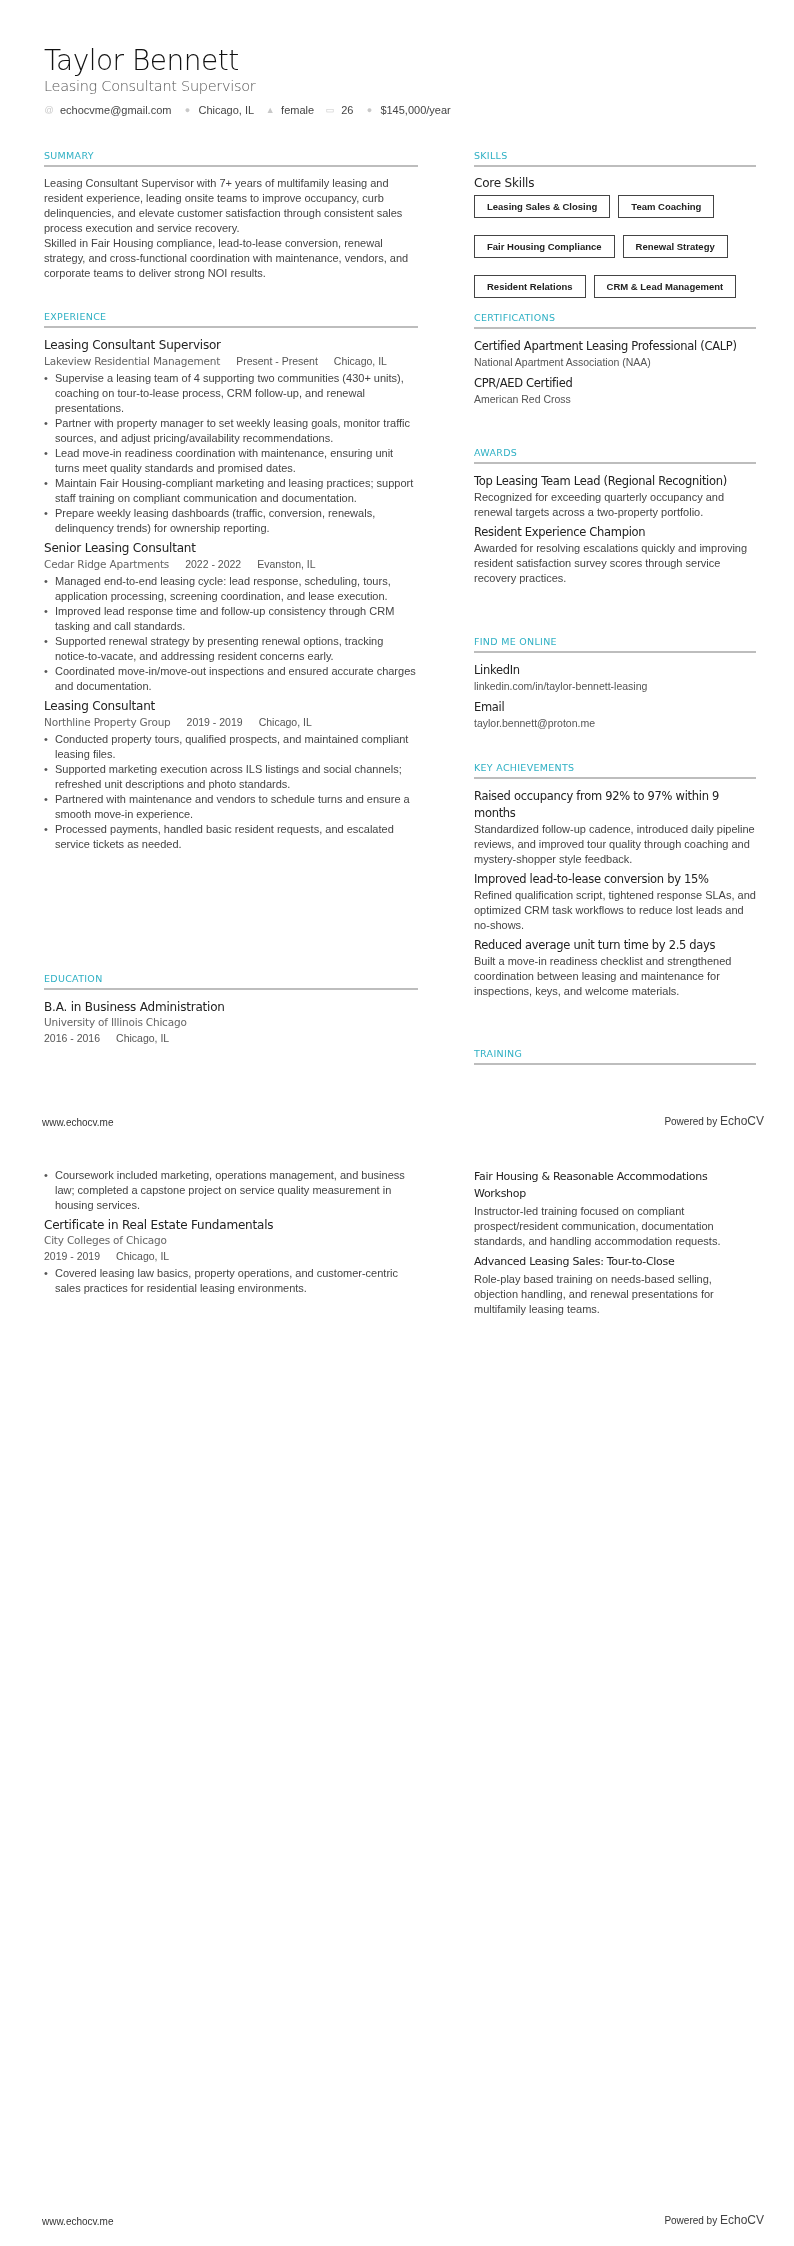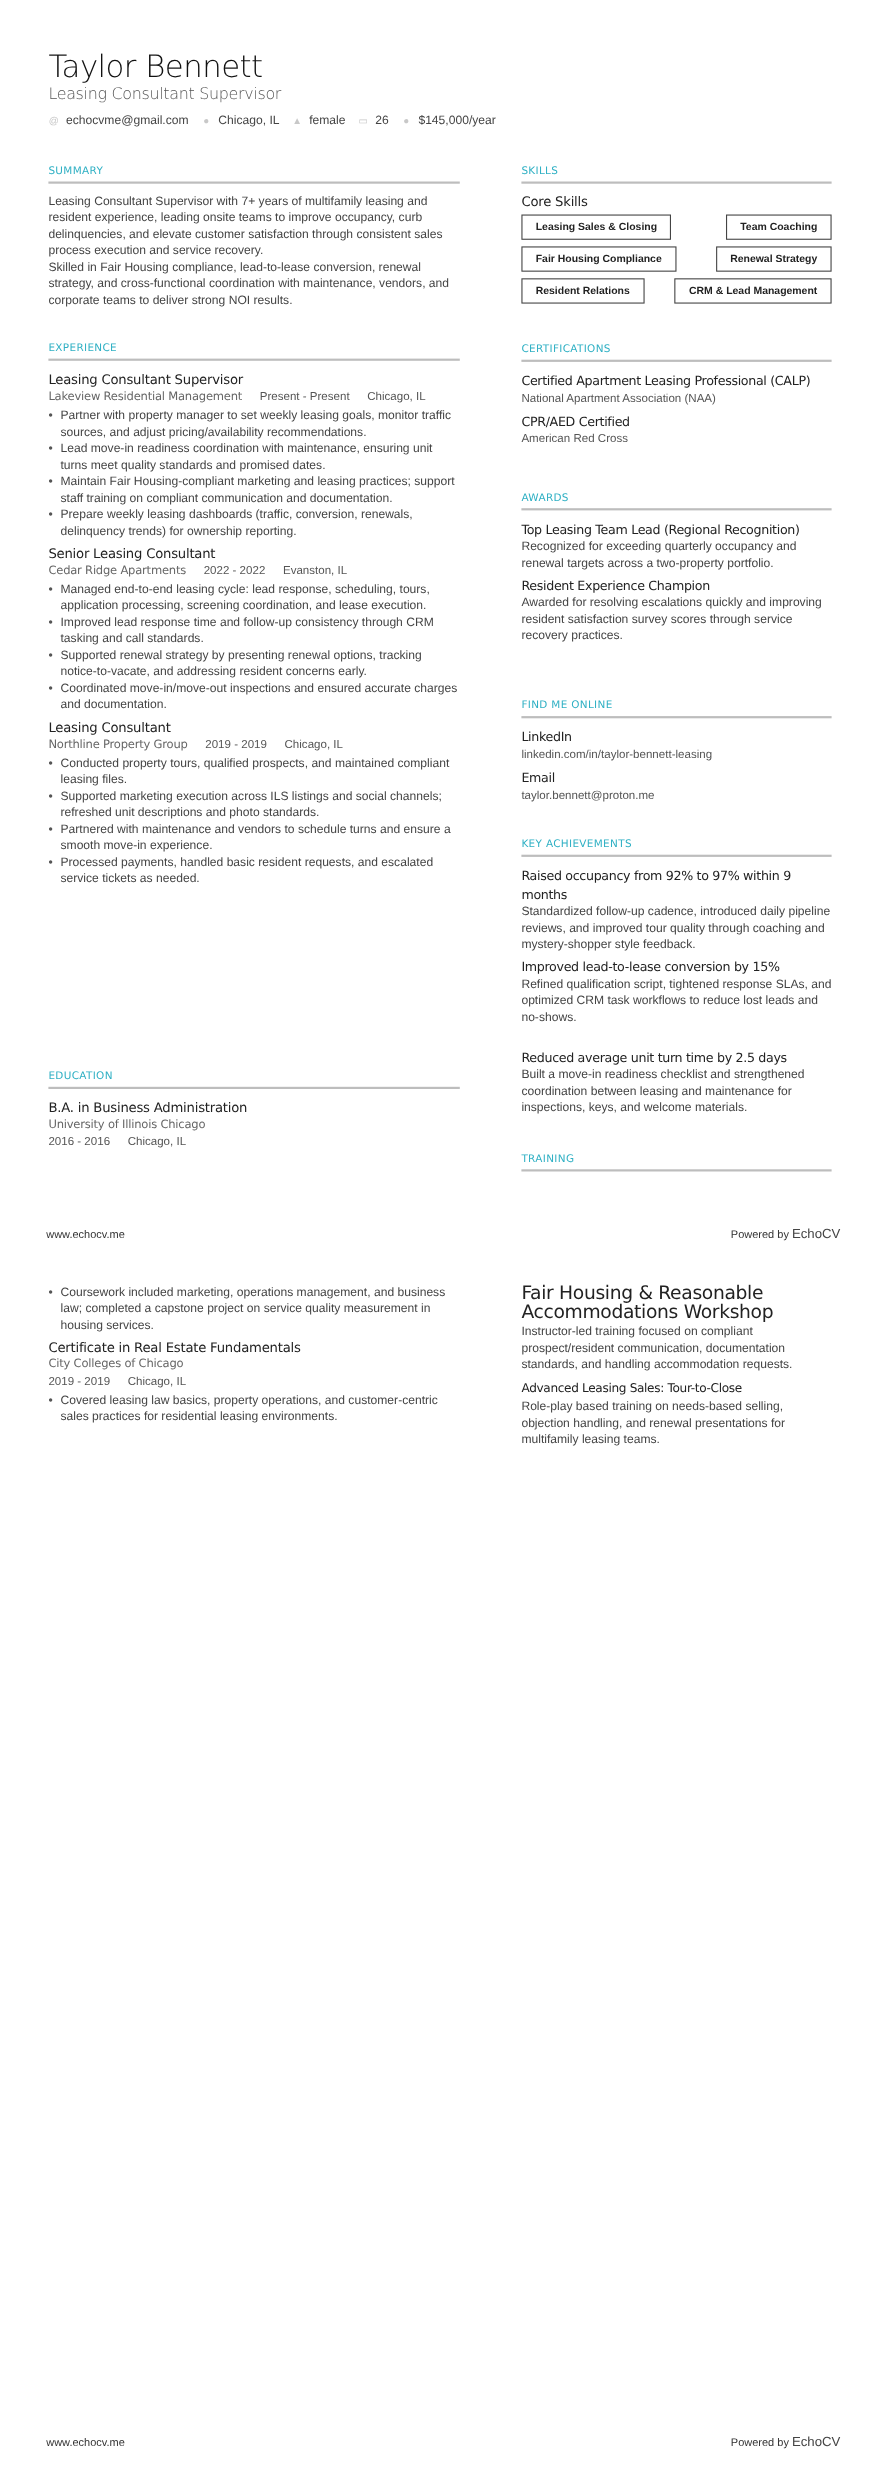--- a/index.html
+++ b/index.html
@@ -28,21 +28,21 @@
   .item-sub { font-family: "DejaVu Sans", sans-serif; font-size: 10.5px; color: #666; line-height: 15px; letter-spacing: -0.2px; }
   .meta-row { display: flex; align-items: baseline; font-size: 10.5px; color: #555; line-height: 16px; margin-bottom: 2px; }
   .meta-row .company { font-family: "DejaVu Sans", sans-serif; color: #666; margin-right: 16px; letter-spacing: -0.2px; }
   .meta-row .dates { margin-right: 16px; }
 
   ul.bullets { list-style: none; margin-bottom: 4px; }
   ul.bullets li { position: relative; padding-left: 11px; font-size: 11px; line-height: 15px; color: #444; }
   ul.bullets li::before { content: "•"; position: absolute; left: 0; top: 0; color: #555; }
 
   .skills-sub { font-family: "DejaVu Sans", sans-serif; font-size: 12px; color: #222; margin-bottom: 5px; letter-spacing: -0.2px; }
-  .tags { display: flex; flex-wrap: wrap; gap: 6px 8px; width: 282px; justify-content: space-between; }
+  .tags { display: flex; flex-wrap: wrap; gap: 17px 8px; width: 282px; }
   .tag { border: 1px solid #444; padding: 4px 12px; font-size: 9.5px; font-weight: bold; color: #222; line-height: 13px; }
 
   .cert-title { font-family: "DejaVu Sans", sans-serif; font-size: 11.5px; color: #222; line-height: 17px; letter-spacing: -0.3px; }
   .cert-org { font-size: 10.5px; color: #555; line-height: 15px; margin-bottom: 5px; }
 
   .footer-left { position: absolute; left: 42px; font-size: 10px; color: #333; }
   .footer-right { position: absolute; right: 30px; font-size: 10px; color: #333; }
   .footer-right .brand { font-size: 12px; color: #444; }
 </style>
 </head>
@@ -88,20 +88,21 @@
       <div class="sec-title">EXPERIENCE</div>
 
       <div>
         <div class="item-title">Leasing Consultant Supervisor</div>
         <div class="meta-row">
           <span class="company">Lakeview Residential Management</span>
           <span class="dates">Present - Present</span>
           <span>Chicago, IL</span>
         </div>
         <ul class="bullets">
+          <li>Supervise a leasing team of 4 supporting two communities (430+ units), coaching on tour-to-lease process, CRM follow-up, and renewal presentations.</li>
           <li>Partner with property manager to set weekly leasing goals, monitor traffic sources, and adjust pricing/availability recommendations.</li>
           <li>Lead move-in readiness coordination with maintenance, ensuring unit turns meet quality standards and promised dates.</li>
           <li>Maintain Fair Housing-compliant marketing and leasing practices; support staff training on compliant communication and documentation.</li>
           <li>Prepare weekly leasing dashboards (traffic, conversion, renewals, delinquency trends) for ownership reporting.</li>
         </ul>
       </div>
 
       <div>
         <div class="item-title">Senior Leasing Consultant</div>
         <div class="meta-row">
@@ -183,21 +184,21 @@
       <div class="cert-org">linkedin.com/in/taylor-bennett-leasing</div>
       <div class="cert-title">Email</div>
       <div class="cert-org">taylor.bennett@proton.me</div>
     </section>
 
     <section style="position:absolute; top:612px; width:282px;">
       <div class="sec-title">KEY ACHIEVEMENTS</div>
       <div class="cert-title">Raised occupancy from 92% to 97% within 9 months</div>
       <div class="para" style="margin-bottom:4px;">Standardized follow-up cadence, introduced daily pipeline reviews, and improved tour quality through coaching and mystery-shopper style feedback.</div>
       <div class="cert-title">Improved lead-to-lease conversion by 15%</div>
-      <div class="para" style="margin-bottom:20px;">Refined qualification script, tightened response SLAs, and optimized CRM task workflows to reduce lost leads and no-shows.</div>
+      <div class="para" style="margin-bottom:4px;">Refined qualification script, tightened response SLAs, and optimized CRM task workflows to reduce lost leads and no-shows.</div>
       <div class="cert-title">Reduced average unit turn time by 2.5 days</div>
       <div class="para">Built a move-in readiness checklist and strengthened coordination between leasing and maintenance for inspections, keys, and welcome materials.</div>
     </section>
 
     <section style="position:absolute; top:898px; width:282px;">
       <div class="sec-title">TRAINING</div>
     </section>
   </div>
 
   <div class="footer-left" style="top:1117px; top:1117px;">www.echocv.me</div>
@@ -220,21 +221,21 @@
         <span class="dates">2019 - 2019</span>
         <span>Chicago, IL</span>
       </div>
       <ul class="bullets">
         <li>Covered leasing law basics, property operations, and customer-centric sales practices for residential leasing environments.</li>
       </ul>
     </div>
   </div>
 
   <div class="col-right" style="top:45px;">
-    <div class="cert-title" style="font-size:17px;">Fair Housing &amp; Reasonable Accommodations Workshop</div>
+    <div class="cert-title" style="font-size:11px;">Fair Housing &amp; Reasonable Accommodations Workshop</div>
     <div class="para" style="margin-bottom:4px; margin-top:2px;">Instructor-led training focused on compliant prospect/resident communication, documentation standards, and handling accommodation requests.</div>
     <div class="cert-title" style="font-size:11px;">Advanced Leasing Sales: Tour-to-Close</div>
     <div class="para" style="margin-top:2px;">Role-play based training on needs-based selling, objection handling, and renewal presentations for multifamily leasing teams.</div>
   </div>
 
   <div class="footer-left" style="top:1093px;">www.echocv.me</div>
   <div class="footer-right" style="top:1090px;">
     <span>Powered by</span>
     <span class="brand">EchoCV</span>
   </div>

